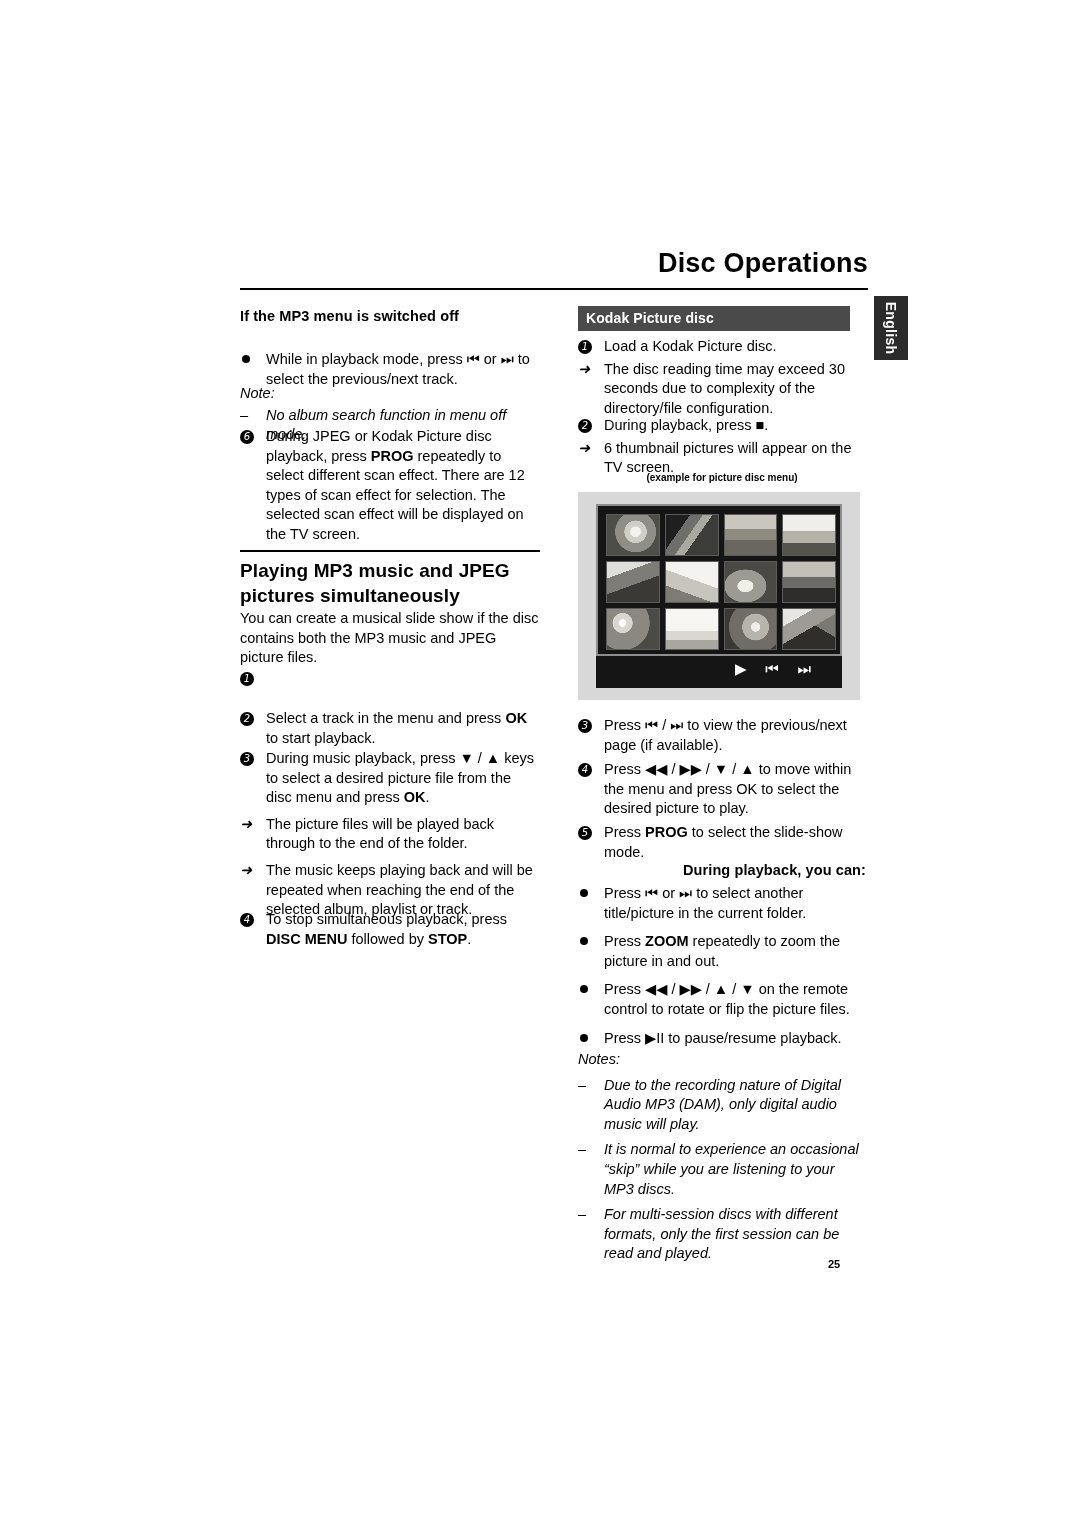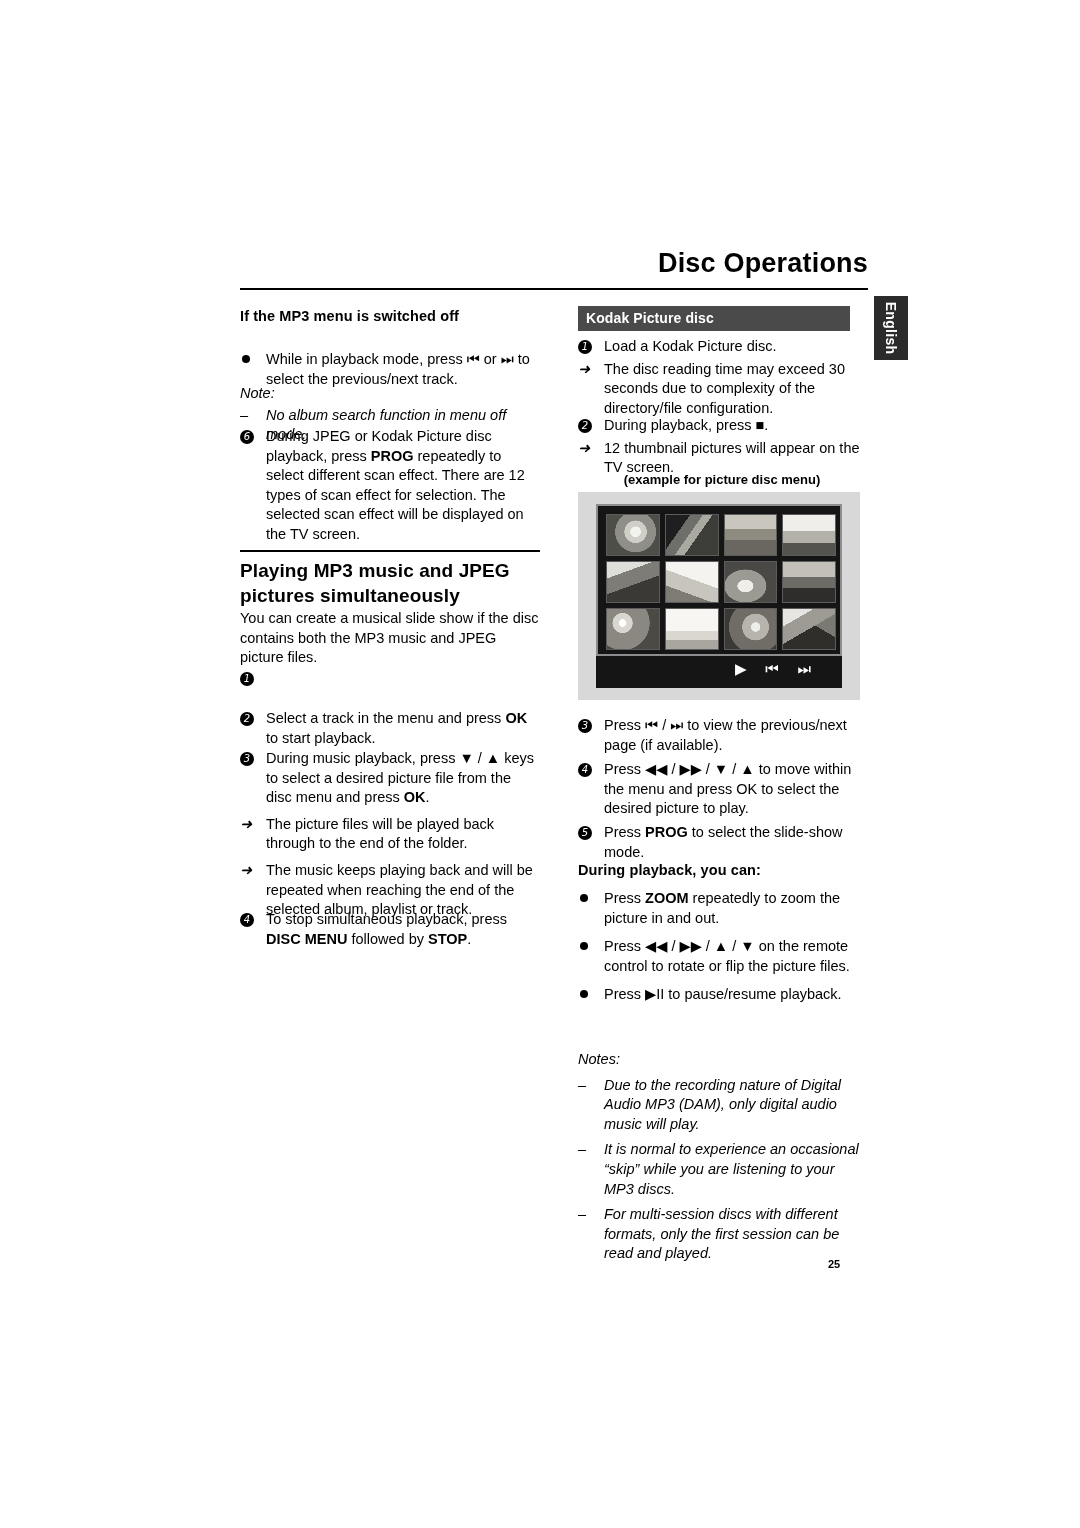--- a/index.html
+++ b/index.html
@@ -141,21 +141,21 @@
     font-size: 14px;
     font-weight: bold;
     padding: 4px 8px 5px 8px;
     width: 272px;
     box-sizing: border-box;
     letter-spacing: 0.1px;
   }
 
   
   .example-cap {
-    font-size: 13px;
+    font-size: 10px;
     font-weight: bold;
     text-align: center;
     width: 288px;
   }
 
   
   .tv-wrap {
     position: absolute;
     left: 570px;
     top: 492px;
@@ -314,21 +314,21 @@
     </div>
   </div>
 
   <div class="blk" style="left:570px; top:416px; width:288px;">
     <div class="p item">
       <span class="marker"><i class="num-circle">2</i></span>
       <span>During playback, press ■.</span>
     </div>
     <div class="p item" style="margin-top:3px;">
       <span class="marker"><i class="arrow">➜</i></span>
-      <span>12 thumbnail pictures will appear on the TV screen.</span>
+      <span>6 thumbnail pictures will appear on the TV screen.</span>
     </div>
   </div>
 
   <div class="blk" style="left:570px; top:472px; width:288px;">
     <div class="example-cap">(example for picture disc menu)</div>
   </div>
 
   <div class="tv-wrap">
     <div class="tv-inner">
       <div class="thumb-grid">
@@ -380,25 +380,29 @@
     </div>
   </div>
 
   <div class="blk" style="left:570px; top:823px; width:288px;">
     <div class="p item">
       <span class="marker"><i class="num-circle">5</i></span>
       <span>Press </span><span class="bold">PROG</span><span> to select the slide-show mode.</span>
     </div>
   </div>
 
-  <div class="blk" style="left:570px; top:862px; width:288px;">
+  <div class="blk" style="left:570px; top:862px; width:288px;text-align:right;">
     <div class="subhead">During playback, you can:</div>
   </div>
 
   <div class="blk" style="left:570px; top:880px; width:288px;">
+    <div class="p item" style="margin-top:4px;">
+      <span class="marker"><i class="dot"></i></span>
+      <span>Press ⏮ or ⏭ to select another title/picture in the current folder.</span>
+    </div>
     <div class="p item" style="margin-top:9px;">
       <span class="marker"><i class="dot"></i></span>
       <span>Press </span><span class="bold">ZOOM</span><span> repeatedly to zoom the picture in and out.</span>
     </div>
     <div class="p item" style="margin-top:9px;">
       <span class="marker"><i class="dot"></i></span>
       <span>Press ◀◀ / ▶▶ / ▲ / ▼ on the remote control to rotate or flip the picture files.</span>
     </div>
     <div class="p item" style="margin-top:9px;">
       <span class="marker"><i class="dot"></i></span>

